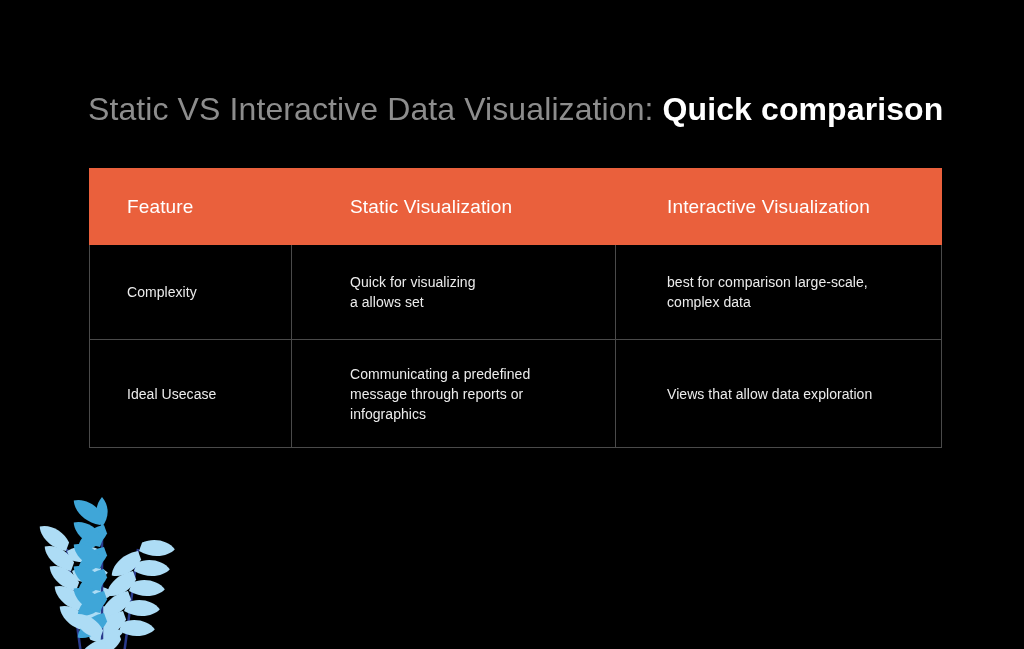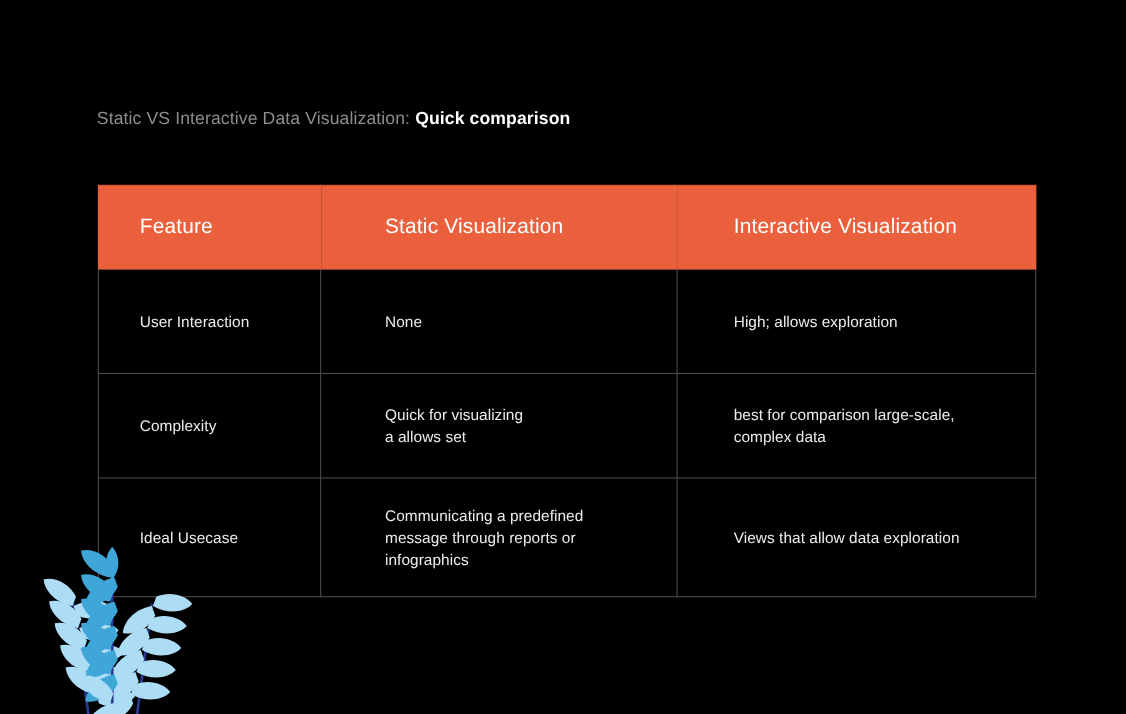--- a/index.html
+++ b/index.html
@@ -14,21 +14,21 @@
     overflow: hidden;
     font-family: "Liberation Sans", sans-serif;
     -webkit-font-smoothing: antialiased;
   }
 
   
   .slide-title {
     position: absolute;
     left: 88px;
     top: 93px;
-    font-size: 16px;
+    font-size: 32px;
     line-height: 32px;
     letter-spacing: 0.1px;
     white-space: nowrap;
   }
   .title-light {
     color: #8d8d8d;
     font-weight: 400;
   }
   .title-strong {
     color: #ffffff;
@@ -115,29 +115,20 @@
     </colgroup>
     <thead>
       <tr>
         <th class="col-1">Feature</th>
         <th class="col-2">Static Visualization</th>
         <th class="col-3">Interactive Visualization</th>
       </tr>
     </thead>
     <tbody>
       <tr>
-        <td class="col-1">User Interaction</td>
-        <td class="col-2">
-          <span class="cell-line">None</span>
-        </td>
-        <td class="col-3">
-          <span class="cell-line">High; allows exploration</span>
-        </td>
-      </tr>
-      <tr>
         <td class="col-1">Complexity</td>
         <td class="col-2">
           <span class="cell-line">Quick for visualizing</span>
           <span class="cell-line">a allows set</span>
         </td>
         <td class="col-3">
           <span class="cell-line">best for comparison large-scale,</span>
           <span class="cell-line">complex data</span>
         </td>
       </tr>

